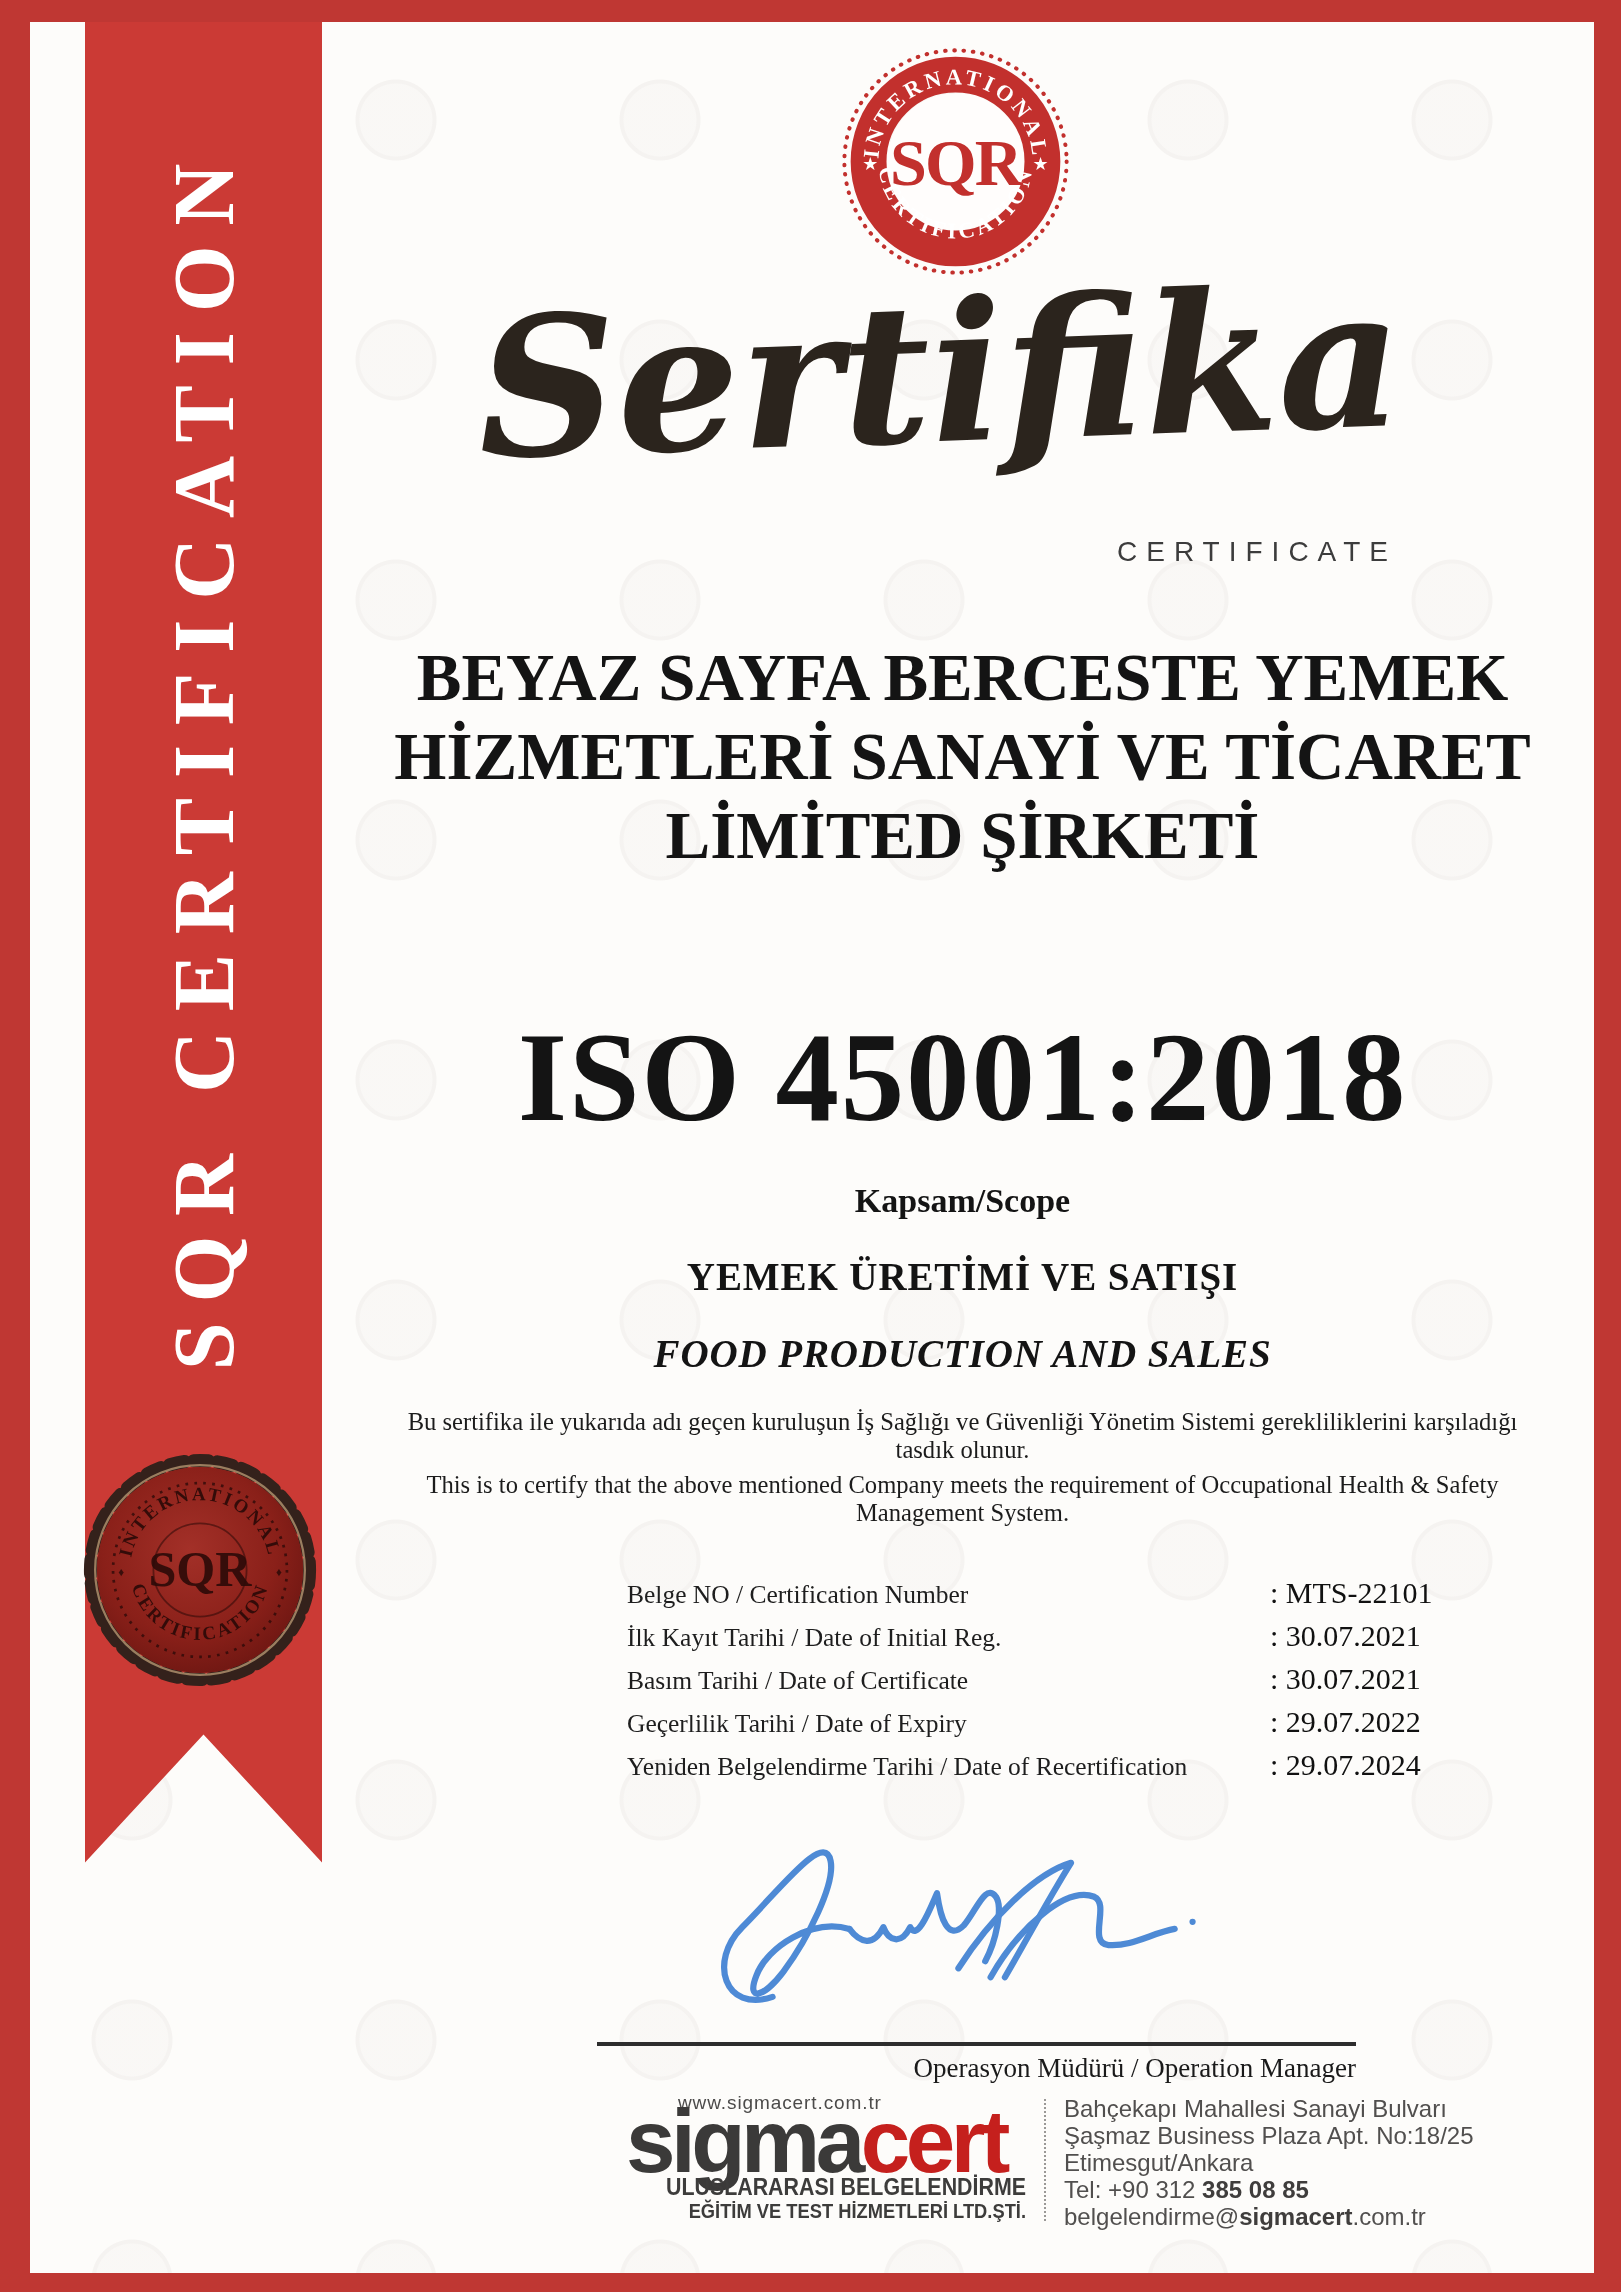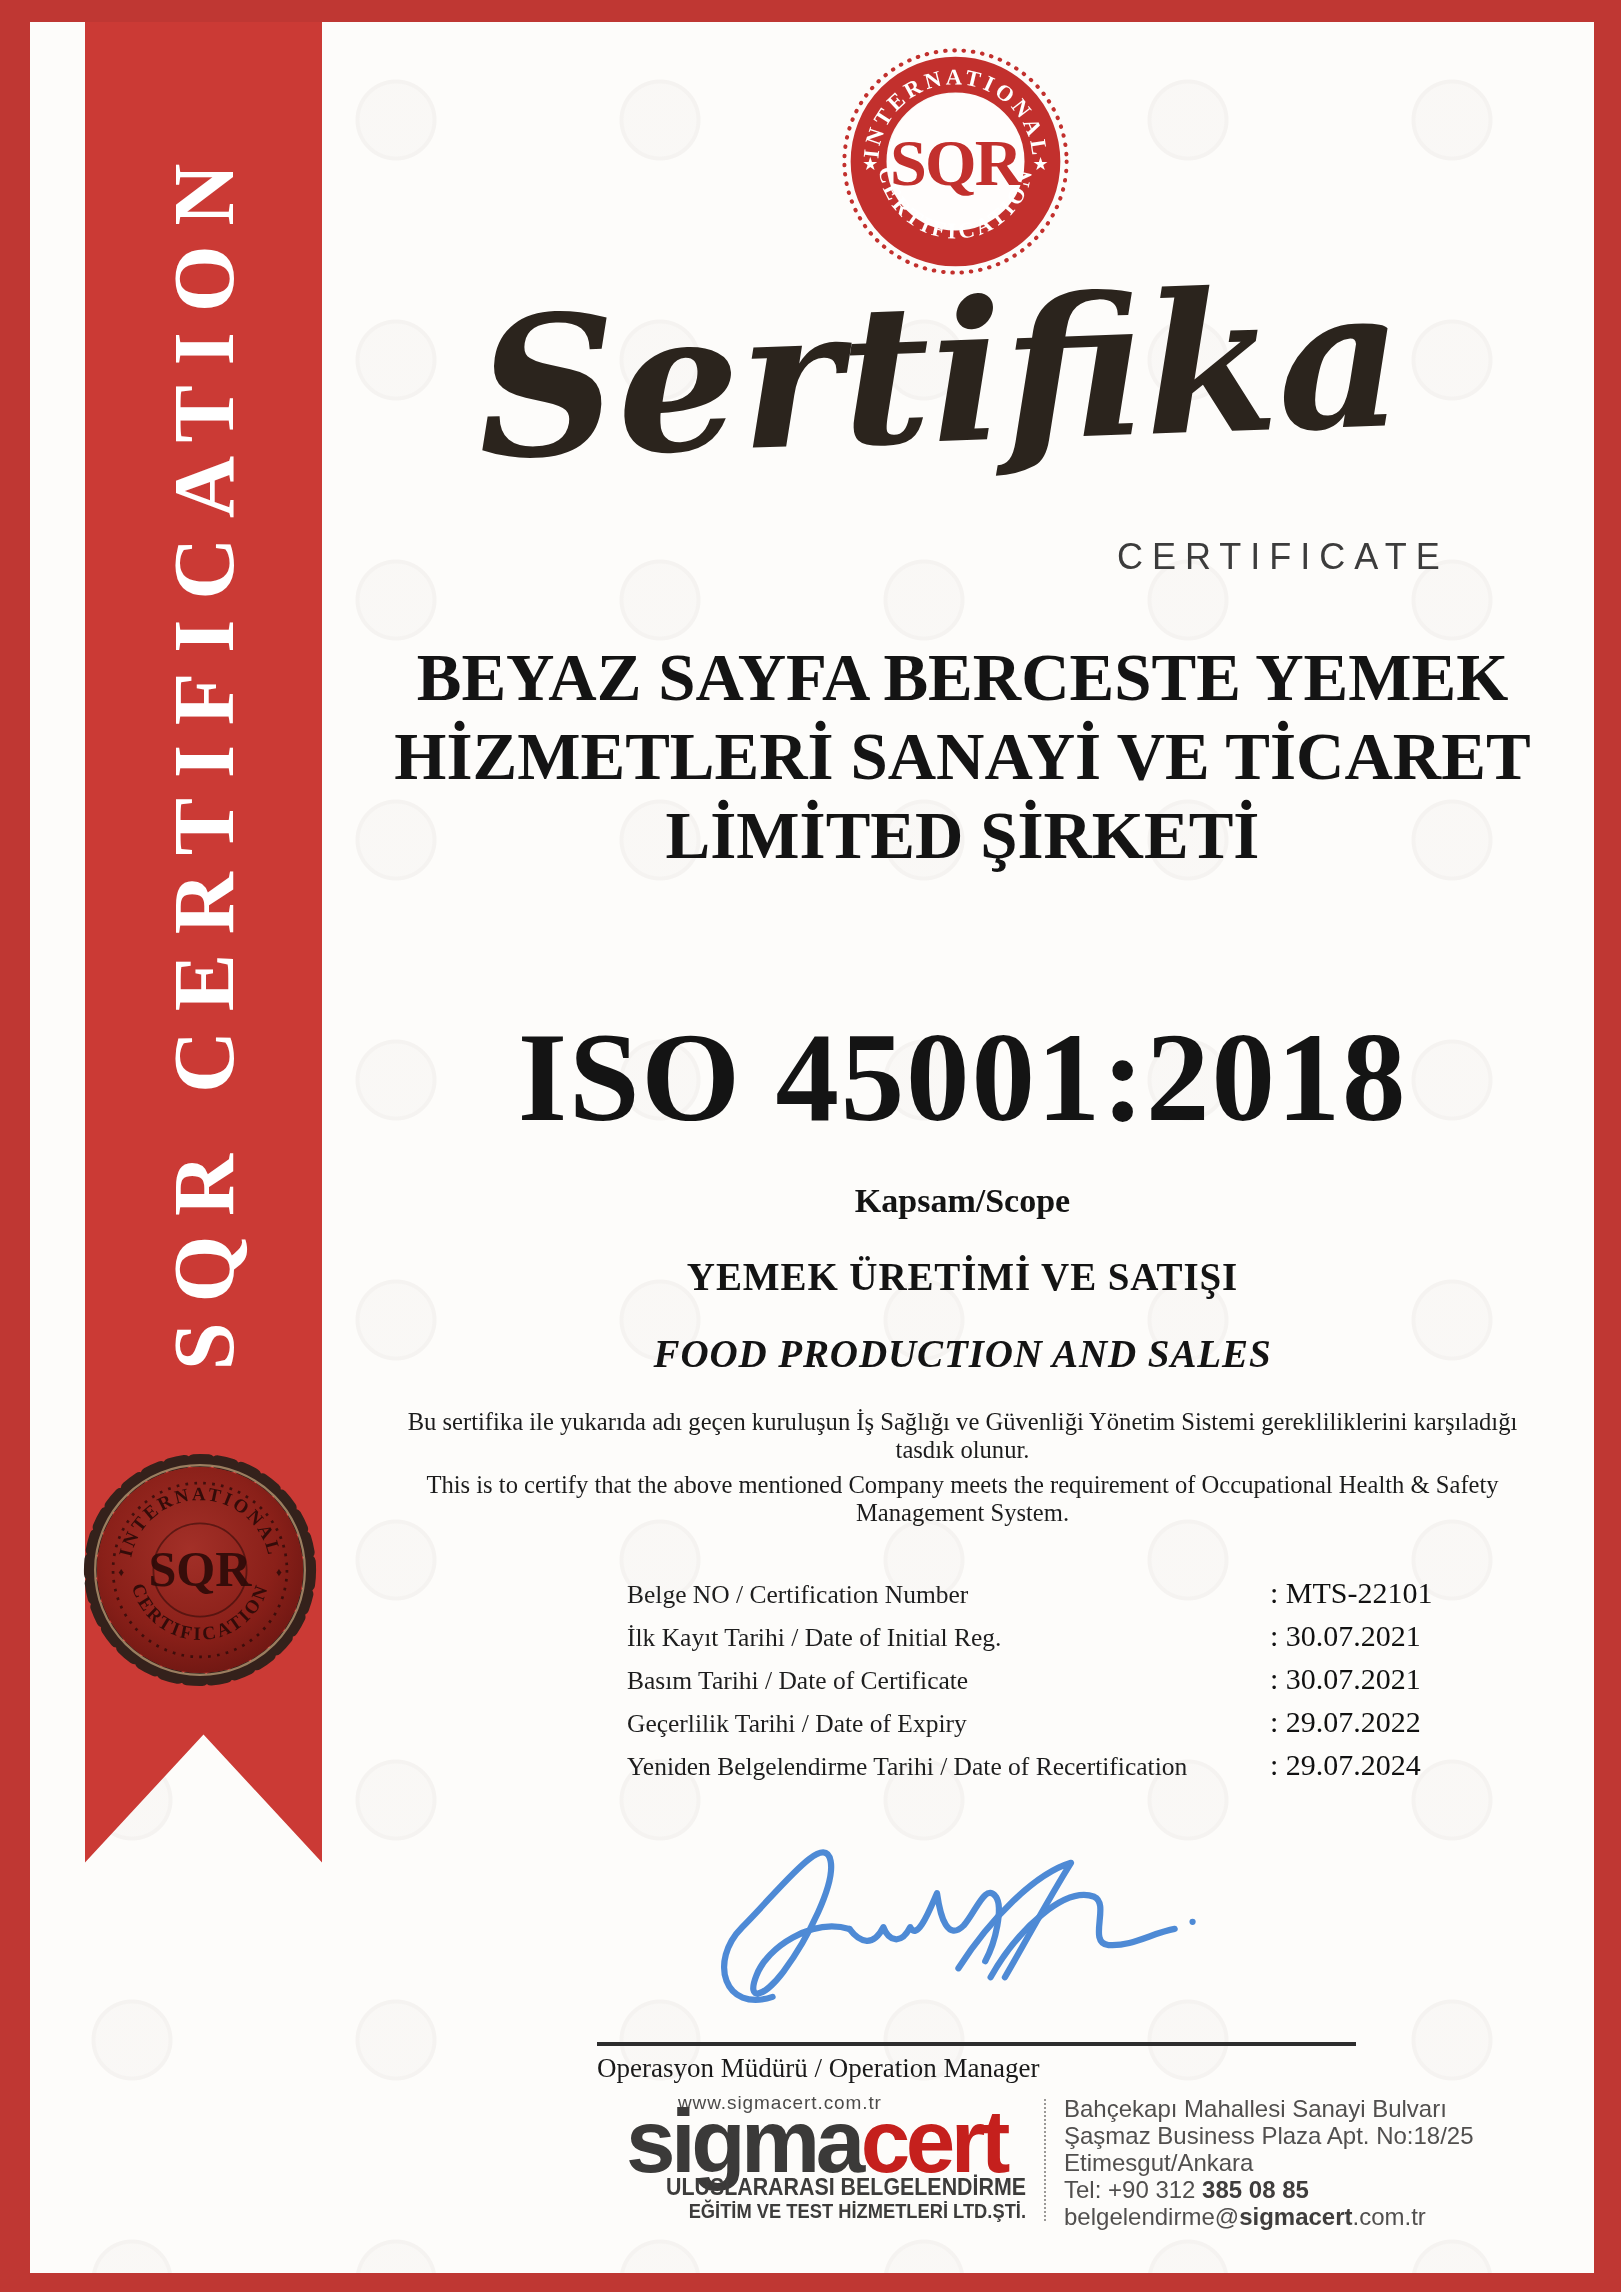--- a/index.html
+++ b/index.html
@@ -32,41 +32,41 @@
   .badge{left:839px;top:45px;width:233px;height:233px;}
   .seal{left:79px;top:1449px;width:242px;height:242px;z-index:3;}
   
   .script-title{
     left:376px;top:262px;width:1128px;text-align:center;
     font-family:"DejaVu Serif",serif;font-style:italic;font-weight:bold;
     font-size:193px;line-height:224px;color:#2b241d;transform:rotate(-2deg);
   }
   .cert-sub{
     left:1117px;top:536px;font-family:"Liberation Sans",sans-serif;
-    font-size:36px;letter-spacing:9px;color:#3c3c3c;
+    font-size:28px;letter-spacing:9px;color:#3c3c3c;
   }
   .center-col{left:376px;width:1173px;text-align:center;color:#141414;}
   .company{top:638px;font-weight:bold;font-size:67px;line-height:79px;}
   .address{top:897px;font-weight:bold;font-size:31px;line-height:41px;}
   .iso{top:1005px;font-weight:bold;font-size:127px;letter-spacing:1.8px;}
   .kapsam{top:1182px;font-weight:bold;font-size:34px;}
   .scope-tr{top:1254px;font-weight:bold;font-size:39px;letter-spacing:0.9px;}
   .scope-en{top:1331px;font-weight:bold;font-size:39px;letter-spacing:0.9px;font-style:italic;}
   .para{font-size:24.6px;color:#1c1c1c;}
   .para-tr{top:1408px;}
   .para-en{top:1471px;}
   
   .details{left:627px;top:1576px;width:967px;}
   .drow{height:43px;white-space:nowrap;}
   .dlabel{display:inline-block;width:643px;font-size:25.5px;color:#1e1e1e;vertical-align:baseline;}
   .dvalue{display:inline-block;font-size:30px;color:#111;vertical-align:baseline;}
   
   .signature{left:690px;top:1811px;width:519px;height:210px;}
   .sig-line{left:597px;top:2042px;width:759px;height:3.6px;background:#2d2d2d;}
-  .signer{left:597px;top:2053px;width:759px;text-align:left;font-size:27px;color:#1a1a1a;}
+  .signer{left:597px;top:2053px;width:759px;text-align:right;font-size:27px;color:#1a1a1a;}
   
   .site{left:678px;top:2092px;font-family:"Liberation Sans",sans-serif;font-size:19px;color:#4c4b4a;letter-spacing:0.9px;}
   .brand{left:605px;top:2099px;font-family:"Liberation Sans",sans-serif;font-weight:bold;font-size:89px;line-height:85px;letter-spacing:-4.5px;}
   .brand .dark{color:#3b3a39;margin-left:21px;}
   .brand .red{color:#c5201d;}
   .brand-sub1{left:605px;top:2174px;width:421px;text-align:right;font-family:"Liberation Sans",sans-serif;font-weight:bold;font-size:23px;color:#3d3c3b;transform:scaleX(0.93);transform-origin:right;}
   .brand-sub2{left:605px;top:2200px;width:421px;text-align:right;font-family:"Liberation Sans",sans-serif;font-weight:bold;font-size:19.7px;color:#3d3c3b;transform:scaleX(0.93);transform-origin:right;}
   .vsep{left:1044px;top:2099px;height:122px;width:0;border-left:2.7px dotted #9a9896;}
   .addr{left:1064px;top:2095px;font-family:"Liberation Sans",sans-serif;font-size:24px;line-height:27px;color:#514f4e;}
   .addr b{color:#3f3d3c;}

